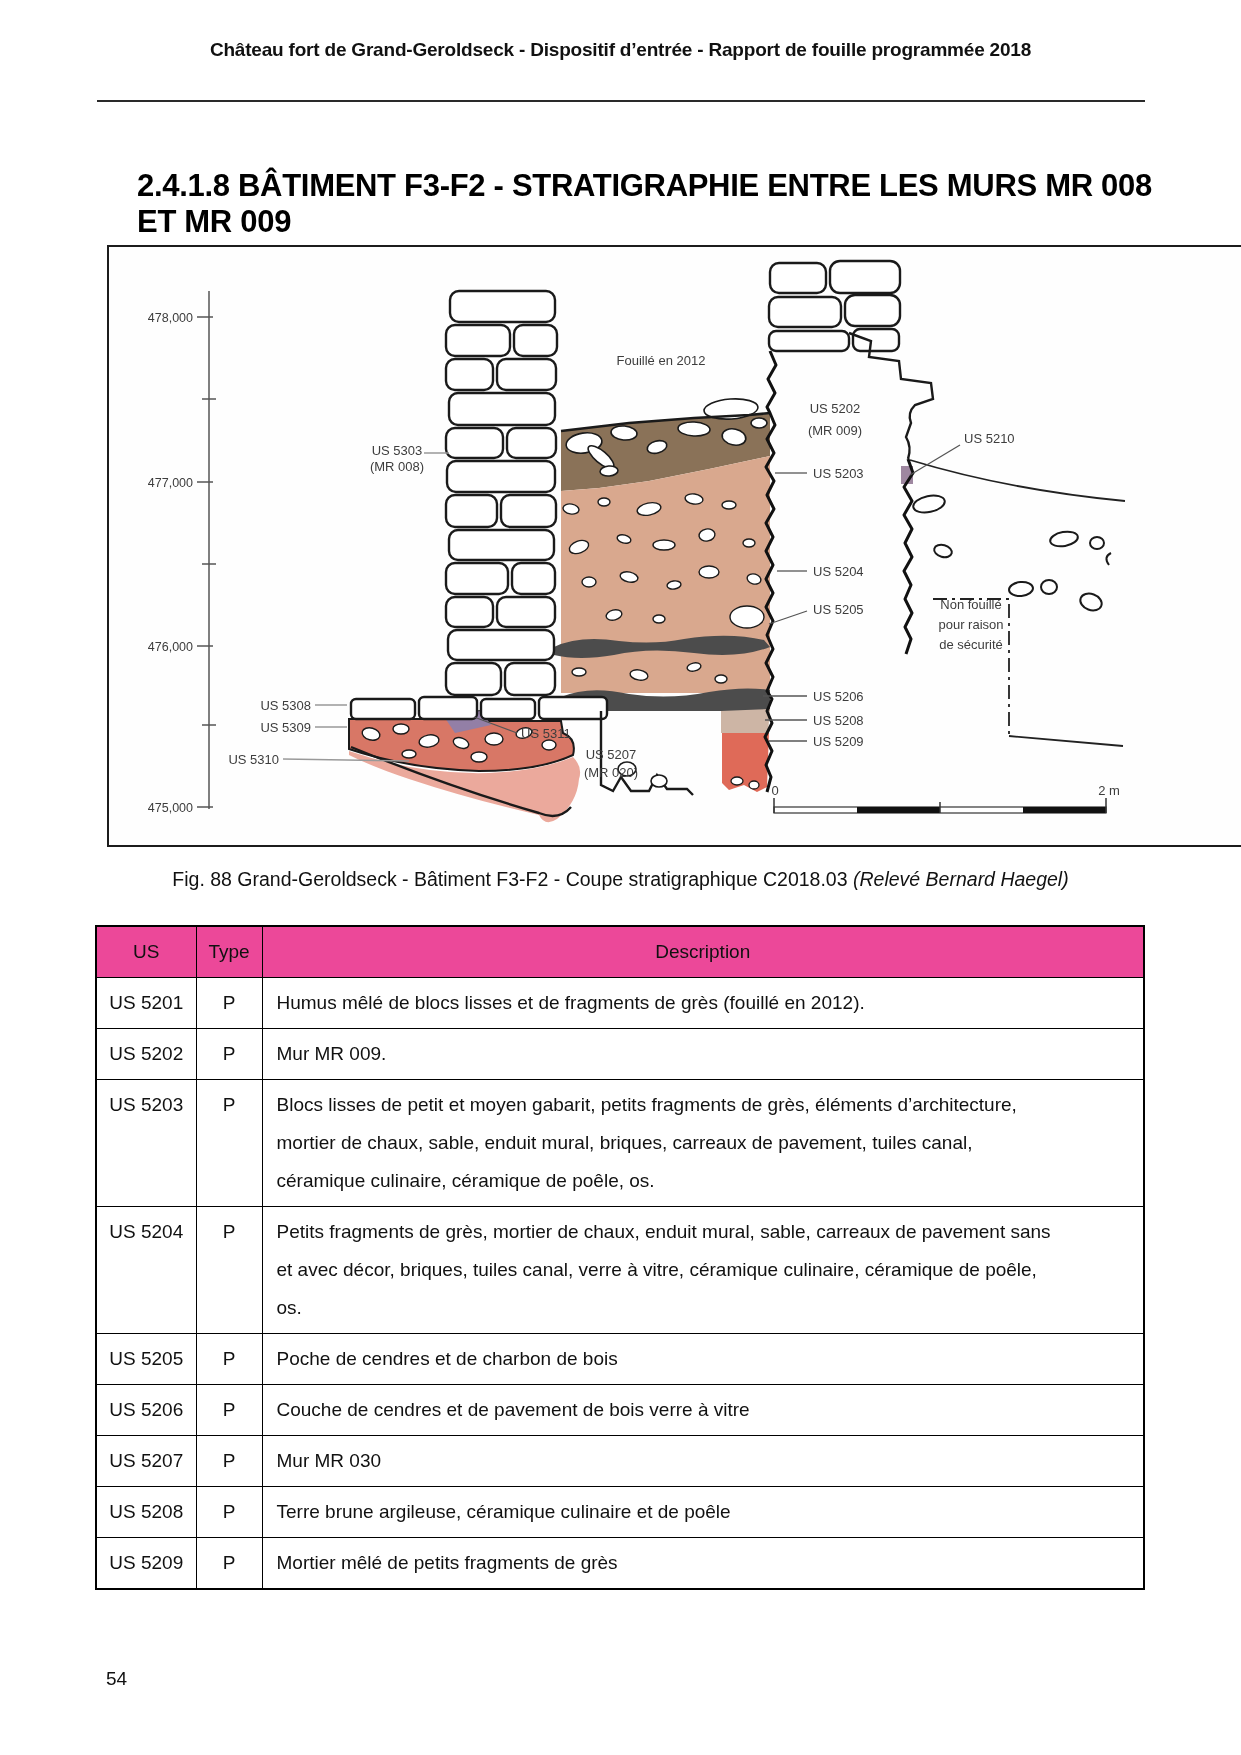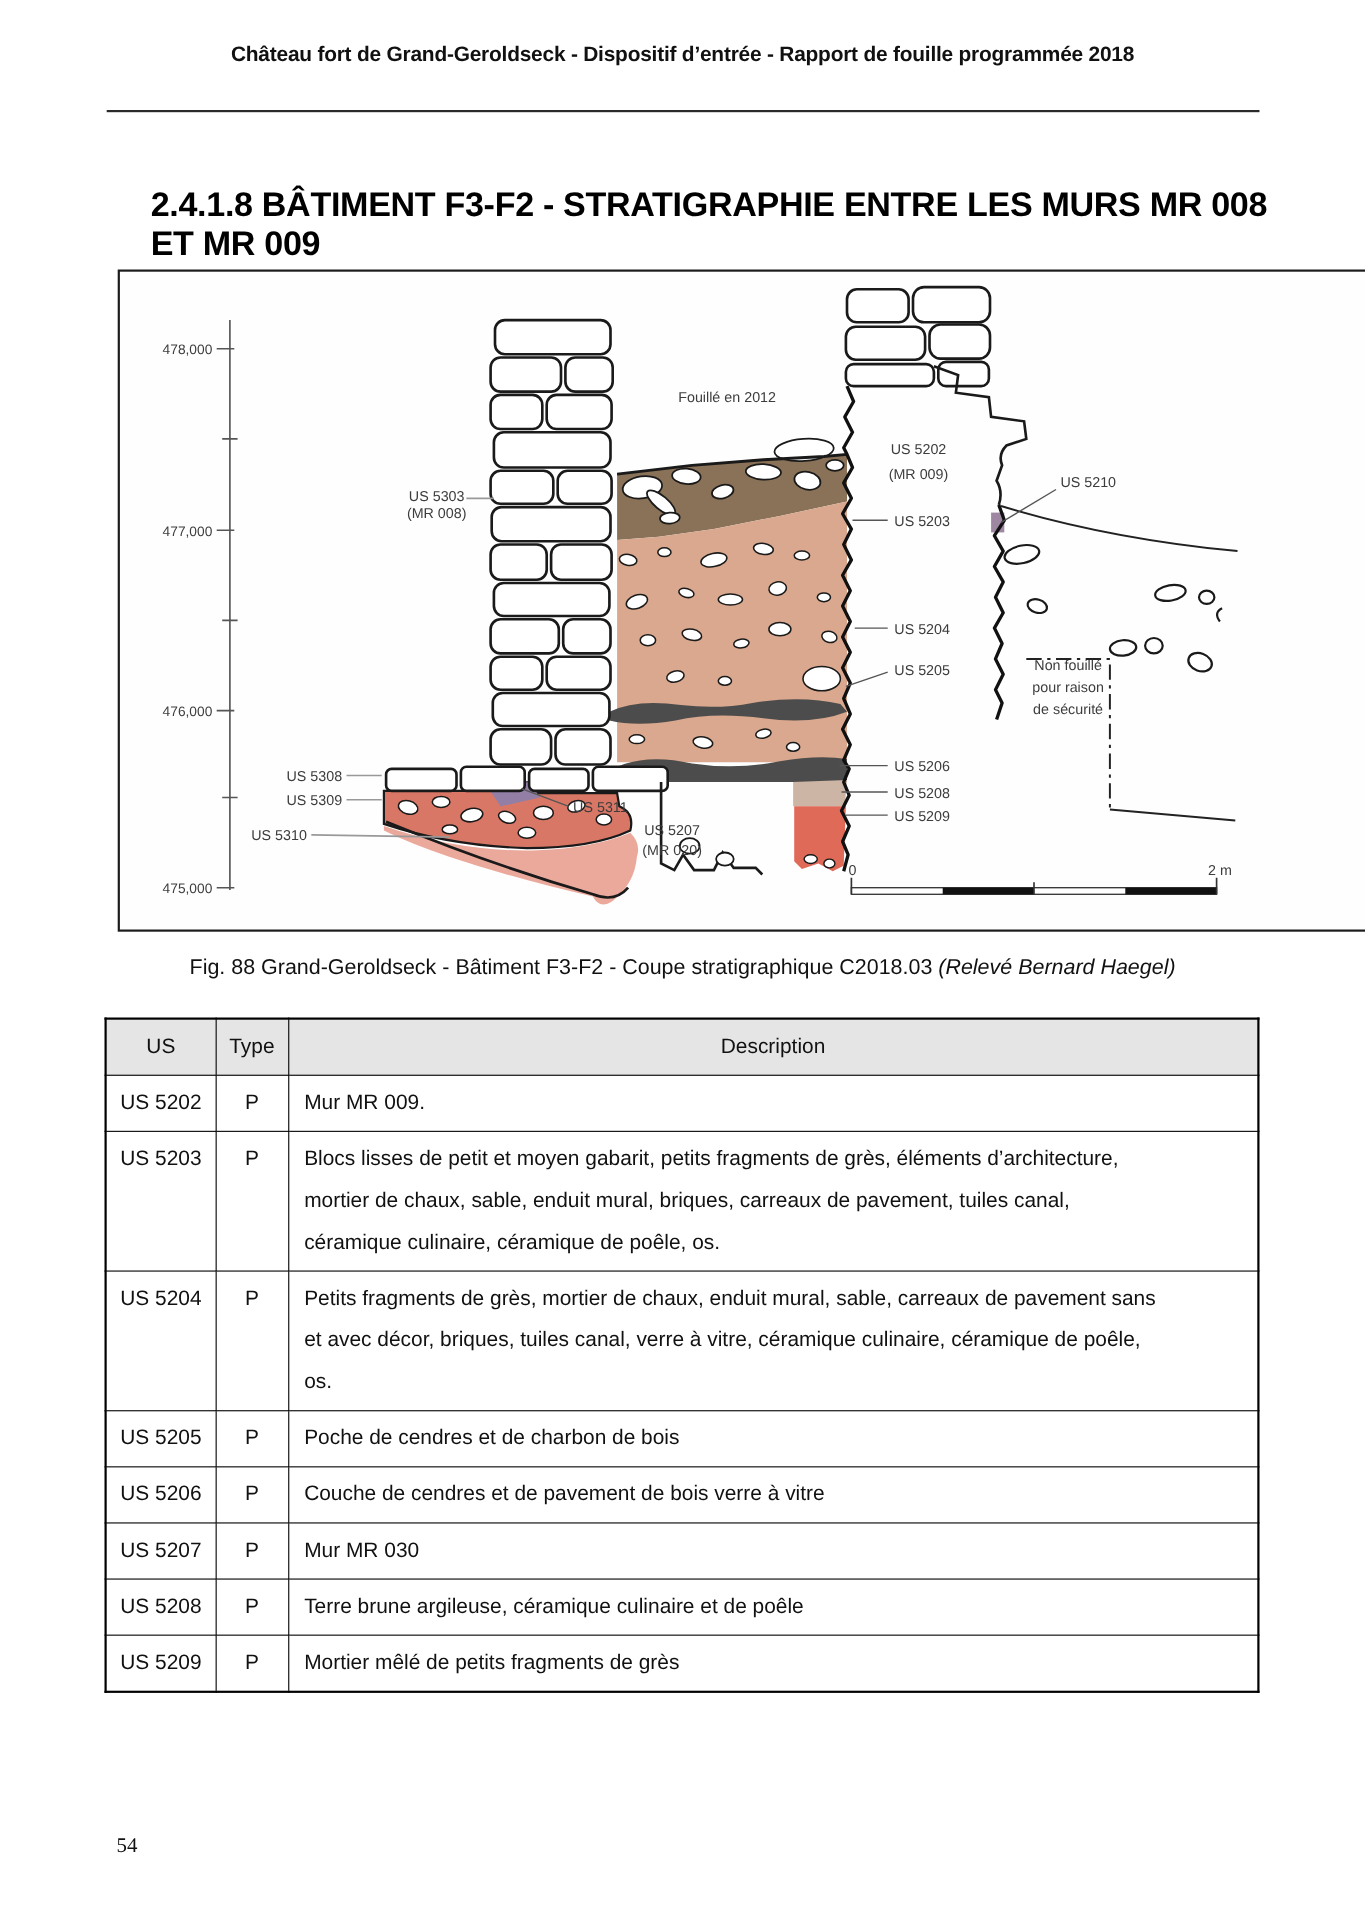--- a/index.html
+++ b/index.html
@@ -26,27 +26,27 @@
   }
   .fig-caption .credit{font-style:italic;}
   table.strat{
     position:absolute;left:95px;top:925px;width:1050px;
     border-collapse:collapse;table-layout:fixed;
     font-size:19px;color:#111;
   }
   table.strat th, table.strat td{border:1px solid #000;}
   table.strat{border:2px solid #000;}
   table.strat th{
-    background:#e5e5e5;font-weight:500;height:48px;text-align:center;
+    background:#ec4899;font-weight:500;height:48px;text-align:center;
   }
   table.strat td{vertical-align:top;padding:6px 0;line-height:38px;}
   td.c-us{width:100px;text-align:center;}
   td.c-type{width:66px;text-align:center;}
   td.c-desc{padding-left:14px !important;padding-right:92px !important;text-align:left;}
-  .page-num{position:absolute;left:106px;top:1668px;font-size:19px;color:#111;font-family:Liberation Serif, serif;}
+  .page-num{position:absolute;left:106px;top:1668px;font-size:19px;color:#111;}
   svg text{font-family:"Liberation Sans", sans-serif;font-size:13px;fill:#3d3d3d;}
   svg text.sm{font-size:12.5px;}
 </style>
 </head>
 <body>
 
 <div class="hdr">Château fort de Grand-Geroldseck - Dispositif d’entrée - Rapport de fouille programmée 2018</div>
 <div class="hdr-rule"></div>
 <div class="sec-heading">2.4.1.8 BÂTIMENT F3-F2 - STRATIGRAPHIE ENTRE LES MURS MR 008 ET MR 009</div>
 
@@ -284,20 +284,25 @@
     </colgroup>
   <thead>
     <tr>
       <th>US</th>
       <th>Type</th>
       <th>Description</th>
     </tr>
   </thead>
   <tbody>
     <tr>
+      <td class="c-us">US 5201</td>
+      <td class="c-type">P</td>
+      <td class="c-desc">Humus mêlé de blocs lisses et de fragments de grès (fouillé en 2012).</td>
+    </tr>
+    <tr>
       <td class="c-us">US 5202</td>
       <td class="c-type">P</td>
       <td class="c-desc">Mur MR 009.</td>
     </tr>
     <tr>
       <td class="c-us">US 5203</td>
       <td class="c-type">P</td>
       <td class="c-desc">Blocs lisses de petit et moyen gabarit, petits fragments de grès, éléments d’architecture, mortier de chaux, sable, enduit mural, briques, carreaux de pavement, tuiles canal, céramique culinaire, céramique de poêle, os.</td>
     </tr>
     <tr>

